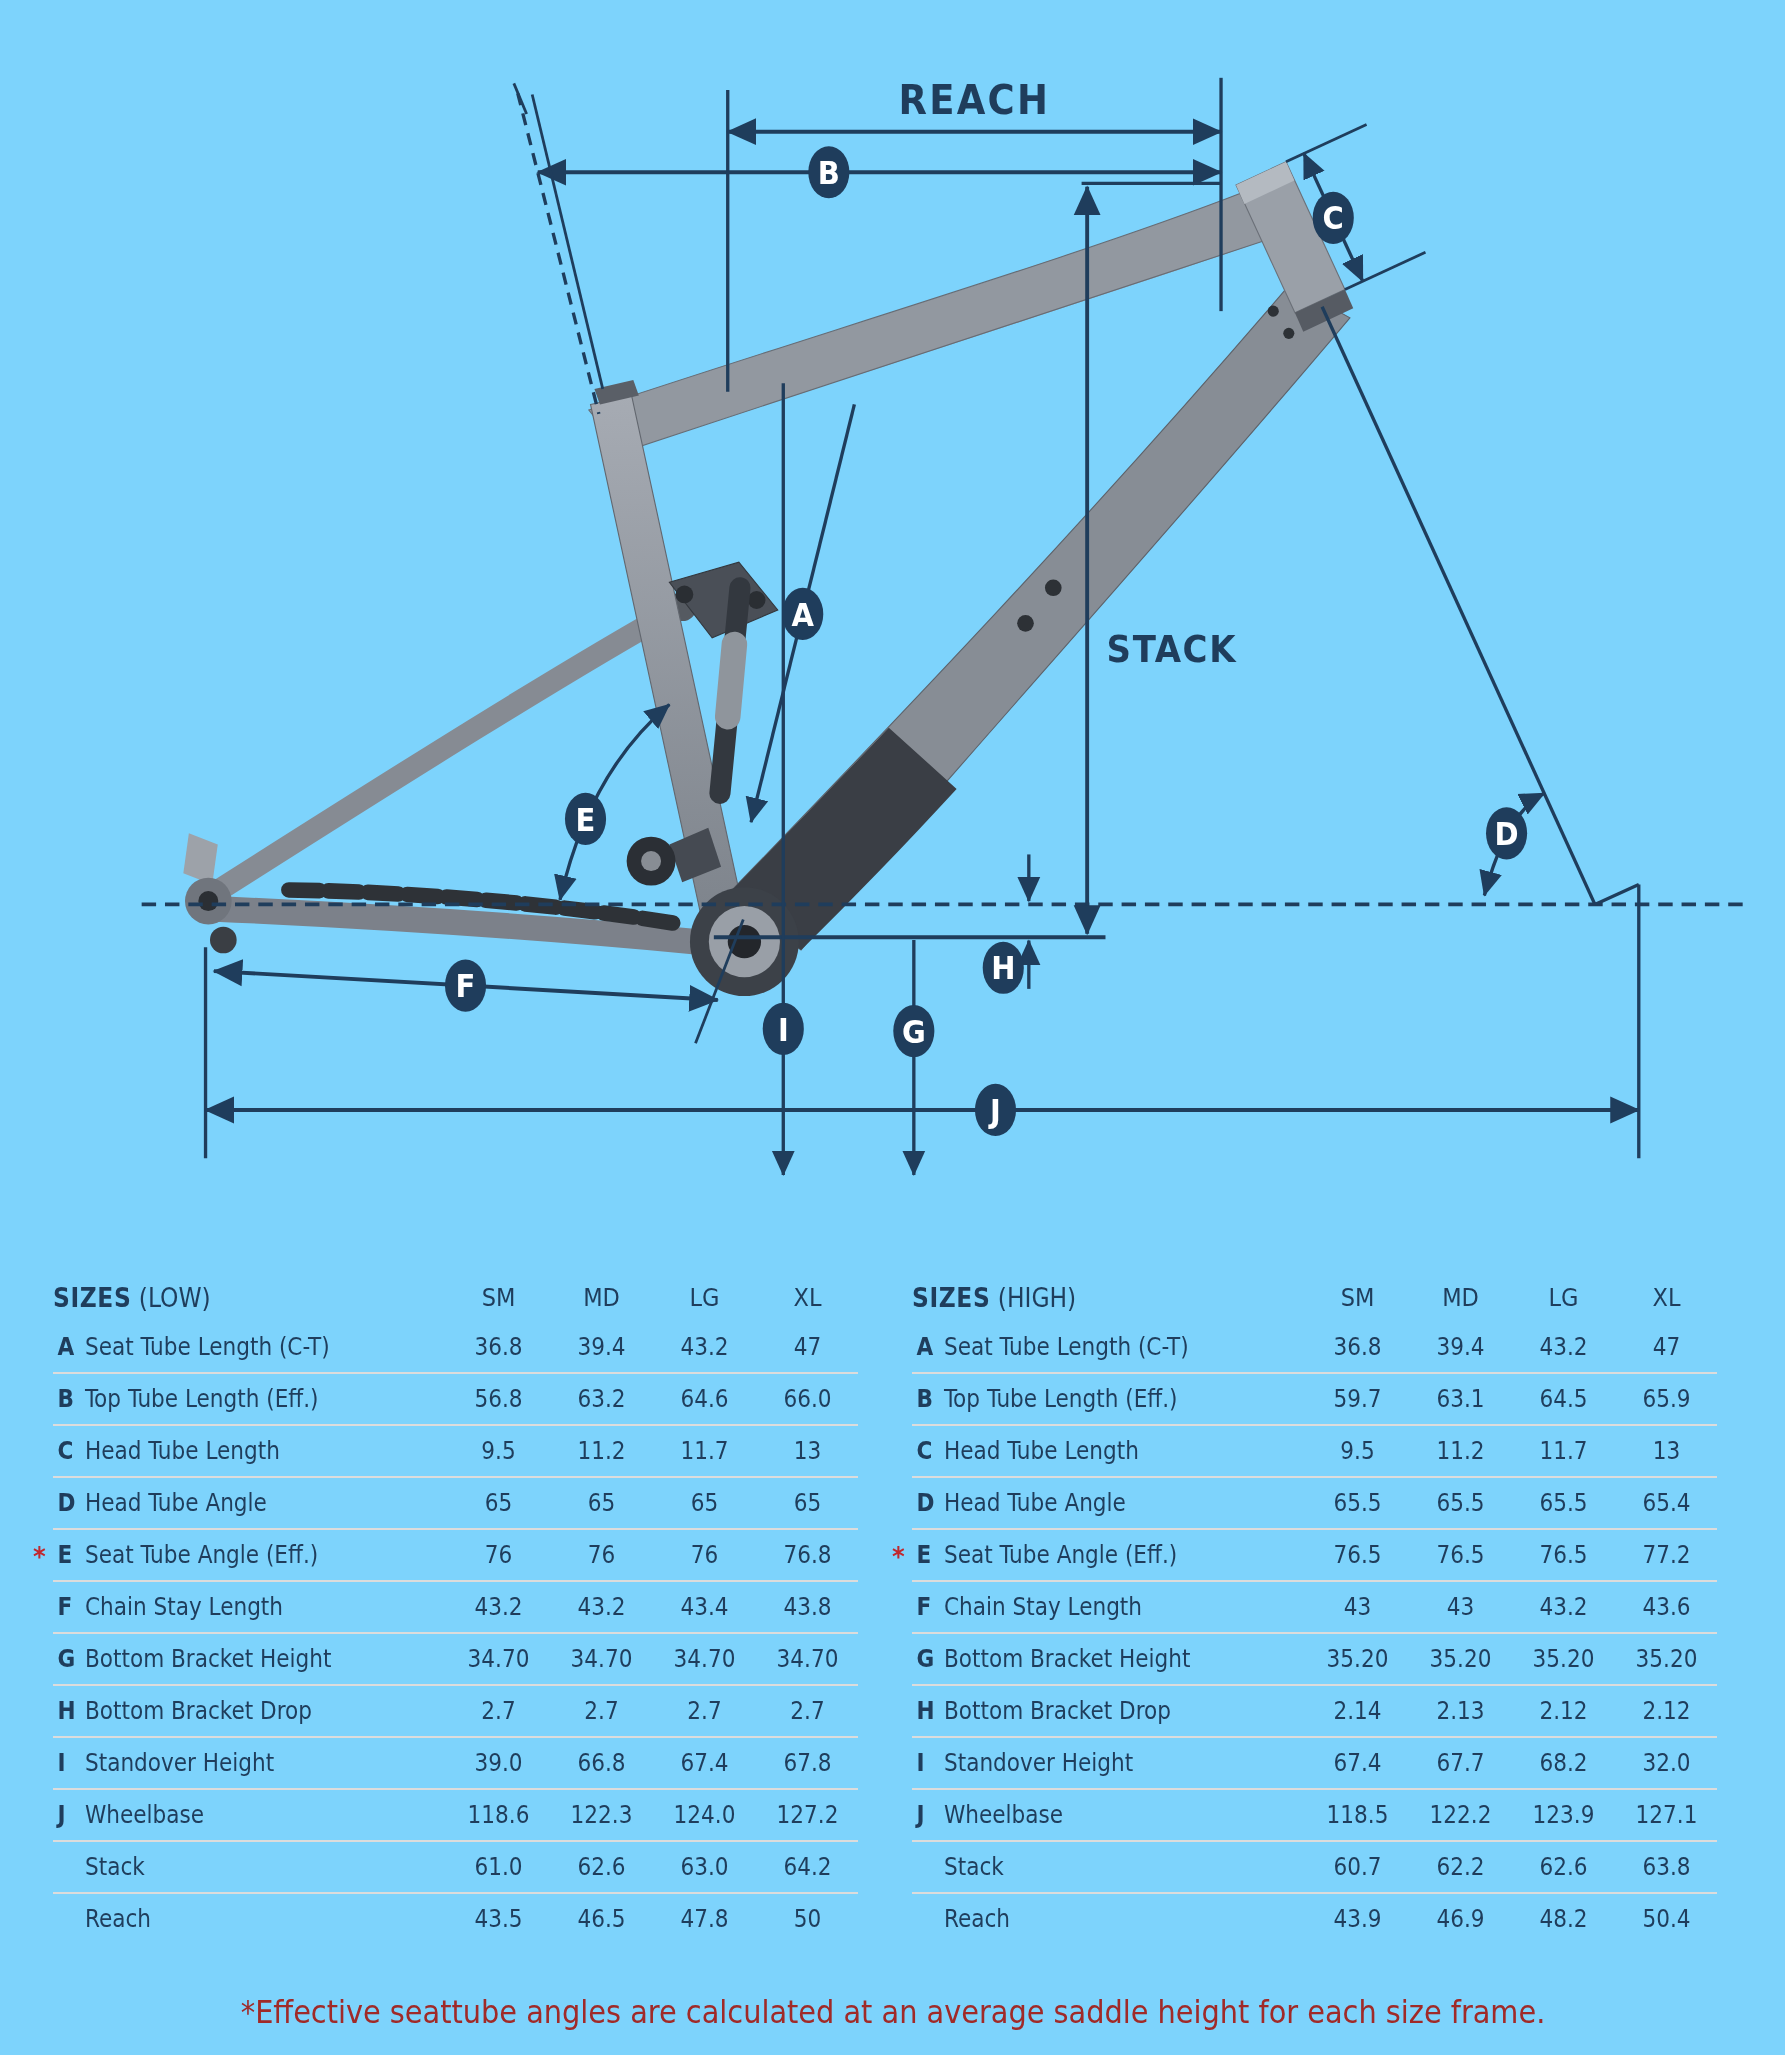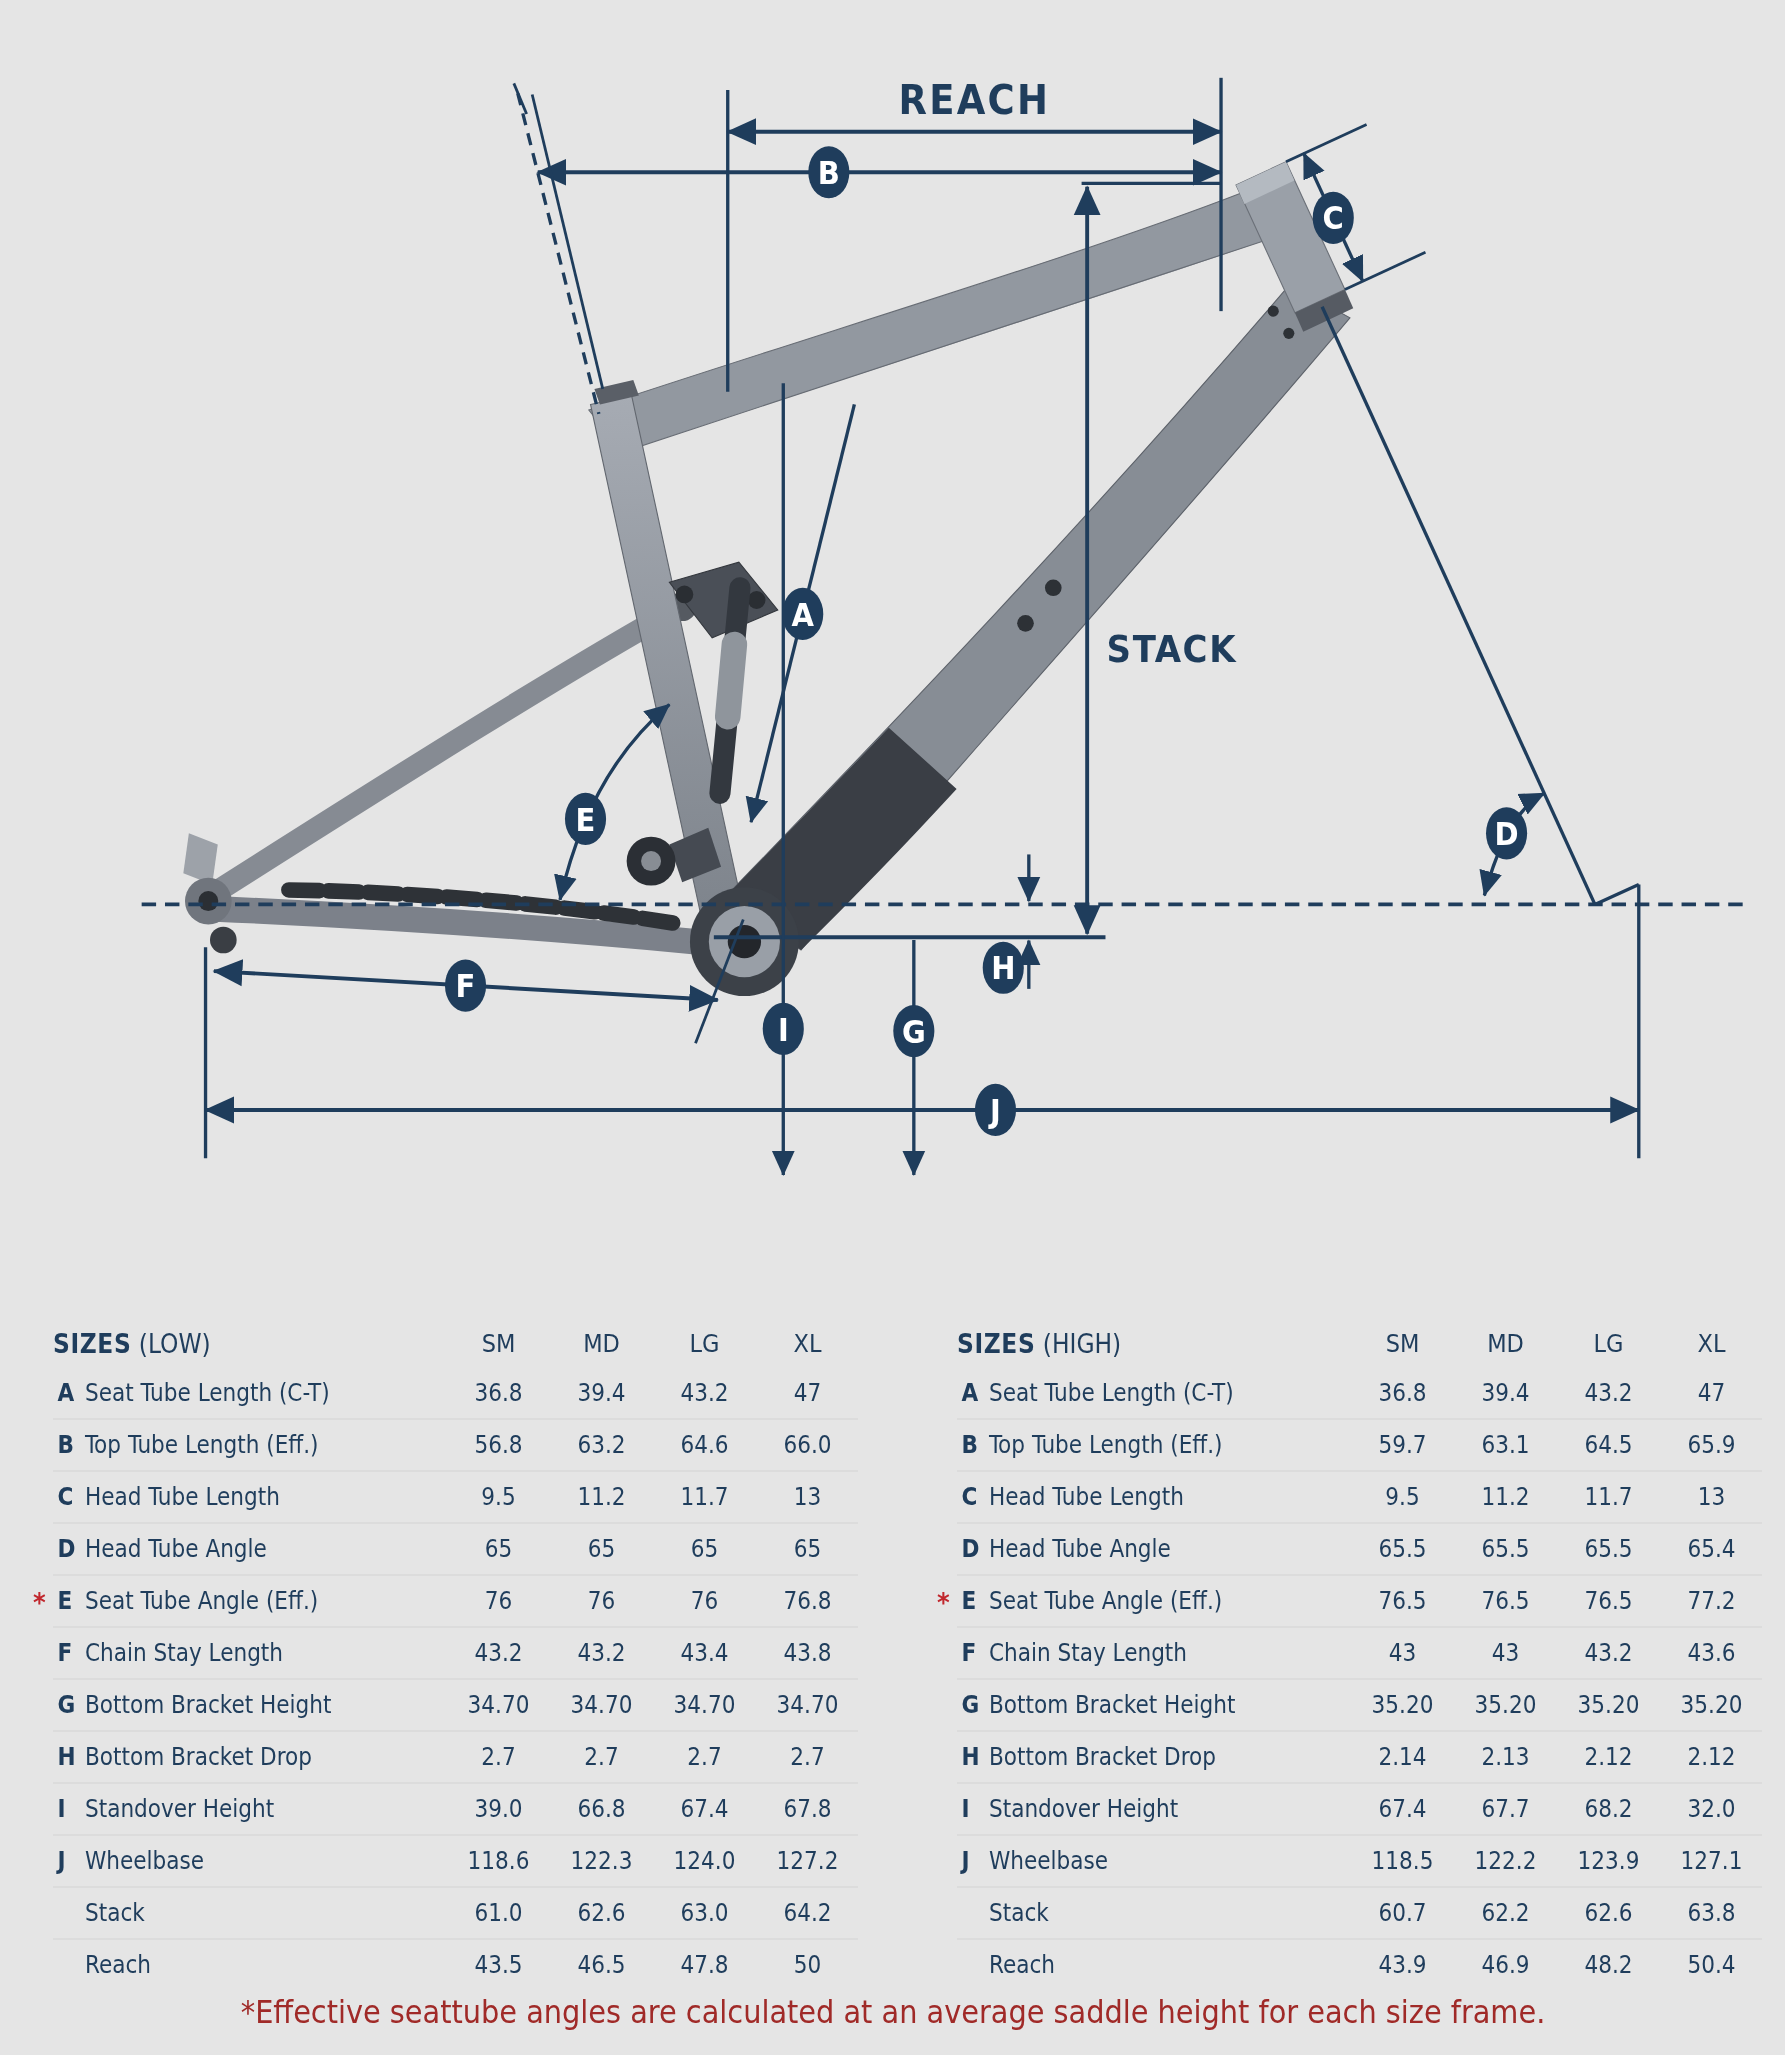--- a/index.html
+++ b/index.html
@@ -1,21 +1,21 @@
 <!DOCTYPE html>
 <html style="font-size:9px"><head>
 <meta charset="utf-8">
 <style>
   html,body{margin:0;padding:0;background:#fff;}
-  .page{position:relative;width:1786px;height:2056px;background:#e5e5e5;overflow:hidden;
+  .page{position:relative;width:1786px;height:2056px;background:#7dd3fc;overflow:hidden;
         font-family:"DejaVu Sans","Liberation Sans",sans-serif;font-stretch:condensed;color:#1f3d5c;}
   .diagram-wrap{position:absolute;top:0;left:0;width:1786px;height:1250px;}
   svg text{font-family:"DejaVu Sans","Liberation Sans",sans-serif;}
 
-  .tables{position:absolute;left:53px;top:1319px;display:flex;gap:99px;}
+  .tables{position:absolute;left:53px;top:1273px;display:flex;gap:54px;}
   .geo-table{width:805px;}
   .t-head,.t-row{display:grid;grid-template-columns:32px 362px 103px 103px 103px 103px;align-items:center;height:50px;}
   .t-head{height:49px;}
   .t-title{grid-column:1/3;font-size:26px;color:#1f3d5c;white-space:nowrap;}
   .t-title .bold{font-weight:bold;letter-spacing:0.6px;}
   .col-h{font-weight:normal;font-size:25px;text-align:center;color:#1f3d5c;}
   .t-row{border-bottom:2.8px solid #dcdcdc;position:relative;}
   .t-row.last-row{border-bottom:none;}
   .letter{font-weight:bold;font-size:24px;color:#1f3d5c;padding-left:4.4px;}
   .cell-label{font-size:24px;color:#1f3d5c;white-space:nowrap;}

